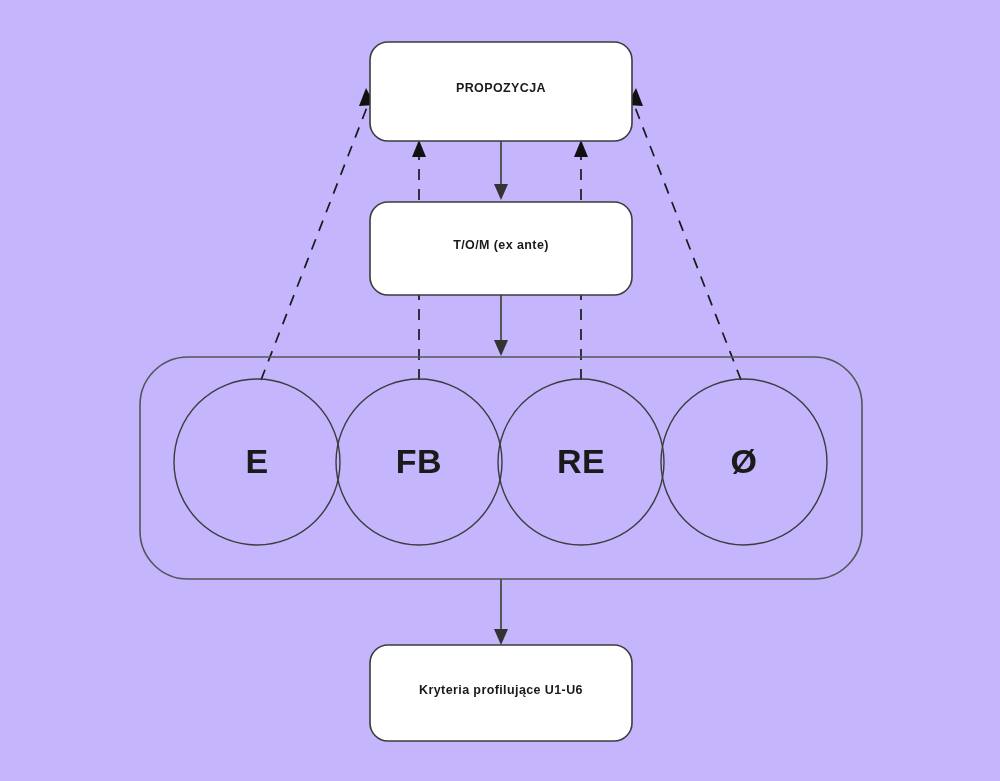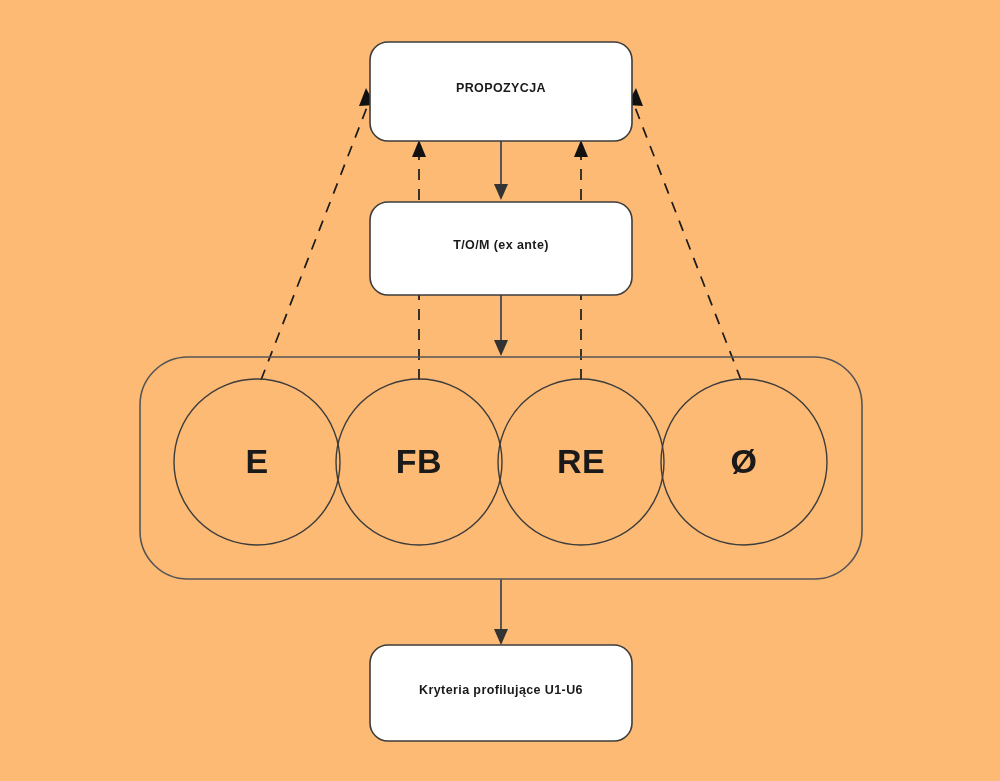--- a/index.html
+++ b/index.html
@@ -11,21 +11,21 @@
   body {
     width: 1000px;
     height: 781px;
     font-family: "Liberation Sans", sans-serif;
     overflow: hidden;
   }
   #diagram-root {
     position: relative;
     width: 1000px;
     height: 781px;
-    background: #fdba74;
+    background: #c4b5fd;
   }
   #diagram-svg {
     position: absolute;
     top: 0;
     left: 0;
     width: 1000px;
     height: 781px;
   }
   .node-label {
     font-family: "Liberation Sans", sans-serif;

